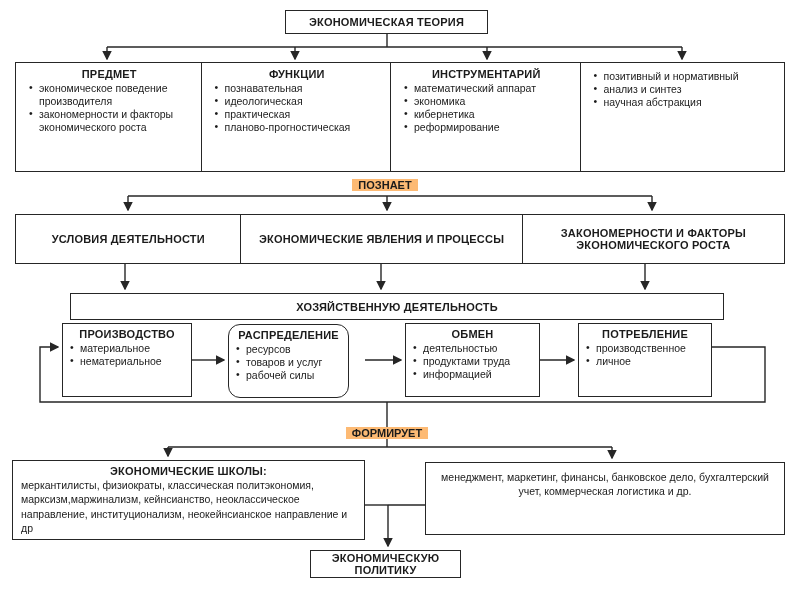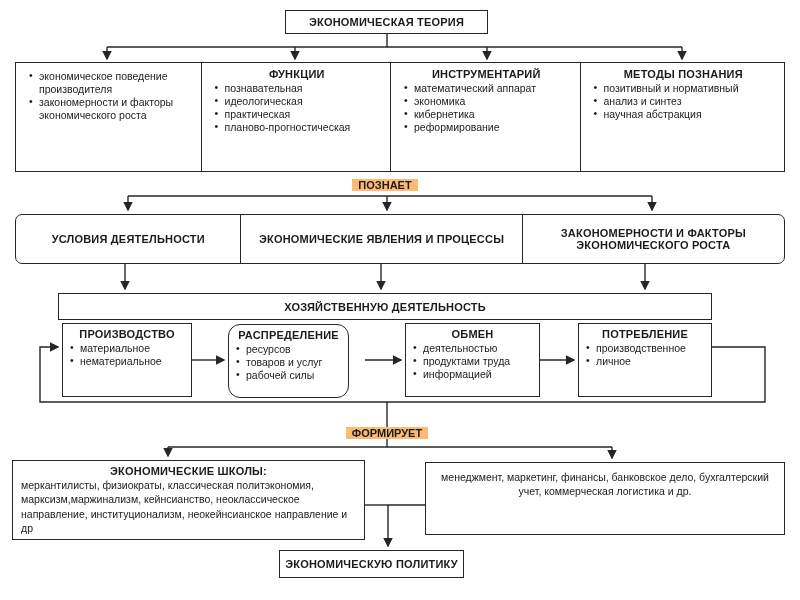--- a/index.html
+++ b/index.html
@@ -71,20 +71,21 @@
       <path d="M388 505 V546" marker-end="url(#arr)"></path>
     </g>
   </svg>
 
   <div class="box center-flex" style="left:285px; top:10px; width:203px; height:24px;">
     <span class="title">ЭКОНОМИЧЕСКАЯ ТЕОРИЯ</span>
   </div>
 
   <div class="box row" style="left:15px; top:62px; width:770px; height:110px;">
     <div class="cell" style="width:185px;">
+      <div class="title">ПРЕДМЕТ</div>
       <ul class="bullets">
         <li>экономическое поведение производителя</li>
         <li>закономерности и факторы экономического роста</li>
       </ul>
     </div>
     <div class="cell" style="width:190px;">
       <div class="title">ФУНКЦИИ</div>
       <ul class="bullets">
         <li>познавательная</li>
         <li>идеологическая</li>
@@ -95,40 +96,39 @@
     <div class="cell" style="width:190px;">
       <div class="title">ИНСТРУМЕНТАРИЙ</div>
       <ul class="bullets">
         <li>математический аппарат</li>
         <li>экономика</li>
         <li>кибернетика</li>
         <li>реформирование</li>
       </ul>
     </div>
     <div class="cell" style="width:205px;">
-      <div class="title">МЕТОДЫ ПОЗНАНИЯ</div>
       <ul class="bullets">
         <li>позитивный и нормативный</li>
         <li>анализ и синтез</li>
         <li>научная абстракция</li>
       </ul>
     </div>
   </div>
 
   <div class="hlabel" style="left:0; top:179px; width:770px;">
     <span>ПОЗНАЕТ</span>
   </div>
 
-  <div class="box row row2" style="left:15px; top:214px; width:770px; height:50px;border-radius:7px;">
+  <div class="box row row2" style="left:15px; top:214px; width:770px; height:50px;">
     <div class="cell title" style="width:225px;">УСЛОВИЯ ДЕЯТЕЛЬНОСТИ</div>
     <div class="cell title" style="width:282px;">ЭКОНОМИЧЕСКИЕ ЯВЛЕНИЯ И ПРОЦЕССЫ</div>
     <div class="cell title" style="width:263px;">ЗАКОНОМЕРНОСТИ И ФАКТОРЫ ЭКОНОМИЧЕСКОГО РОСТА</div>
   </div>
 
-  <div class="box center-flex" style="left:58px; top:293px; width:654px; height:27px;align-items:center;">
+  <div class="box center-flex" style="left:70px; top:293px; width:654px; height:27px;align-items:center;">
     <span class="title">ХОЗЯЙСТВЕННУЮ ДЕЯТЕЛЬНОСТЬ</span>
   </div>
 
   <div class="box stage" style="left:62px; top:323px; width:130px; height:74px;">
     <div class="title">ПРОИЗВОДСТВО</div>
     <ul class="bullets">
       <li>материальное</li>
       <li>нематериальное</li>
     </ul>
   </div>
@@ -162,17 +162,17 @@
 
   <div class="box" style="left:12px; top:460px; width:353px; height:80px; padding-top:4px;">
     <div class="title">ЭКОНОМИЧЕСКИЕ ШКОЛЫ:</div>
     <div class="bodytext">меркантилисты, физиократы, классическая политэкономия, марксизм,маржинализм, кейнсианство, неоклассическое направление, институционализм, неокейнсианское направление и др</div>
   </div>
 
   <div class="box" style="left:425px; top:462px; width:360px; height:73px; padding-top:6px;">
     <div class="bodytext" style="text-align:center;">менеджмент, маркетинг, финансы, банковское дело, бухгалтерский учет, коммерческая логистика и др.</div>
   </div>
 
-  <div class="box center-flex" style="left:279px; top:550px; width:185px; height:28px;">
+  <div class="box center-flex" style="left:310px; top:550px; width:151px; height:28px;">
     <span class="title">ЭКОНОМИЧЕСКУЮ ПОЛИТИКУ</span>
   </div>
 
 </div>
 
 </body></html>

